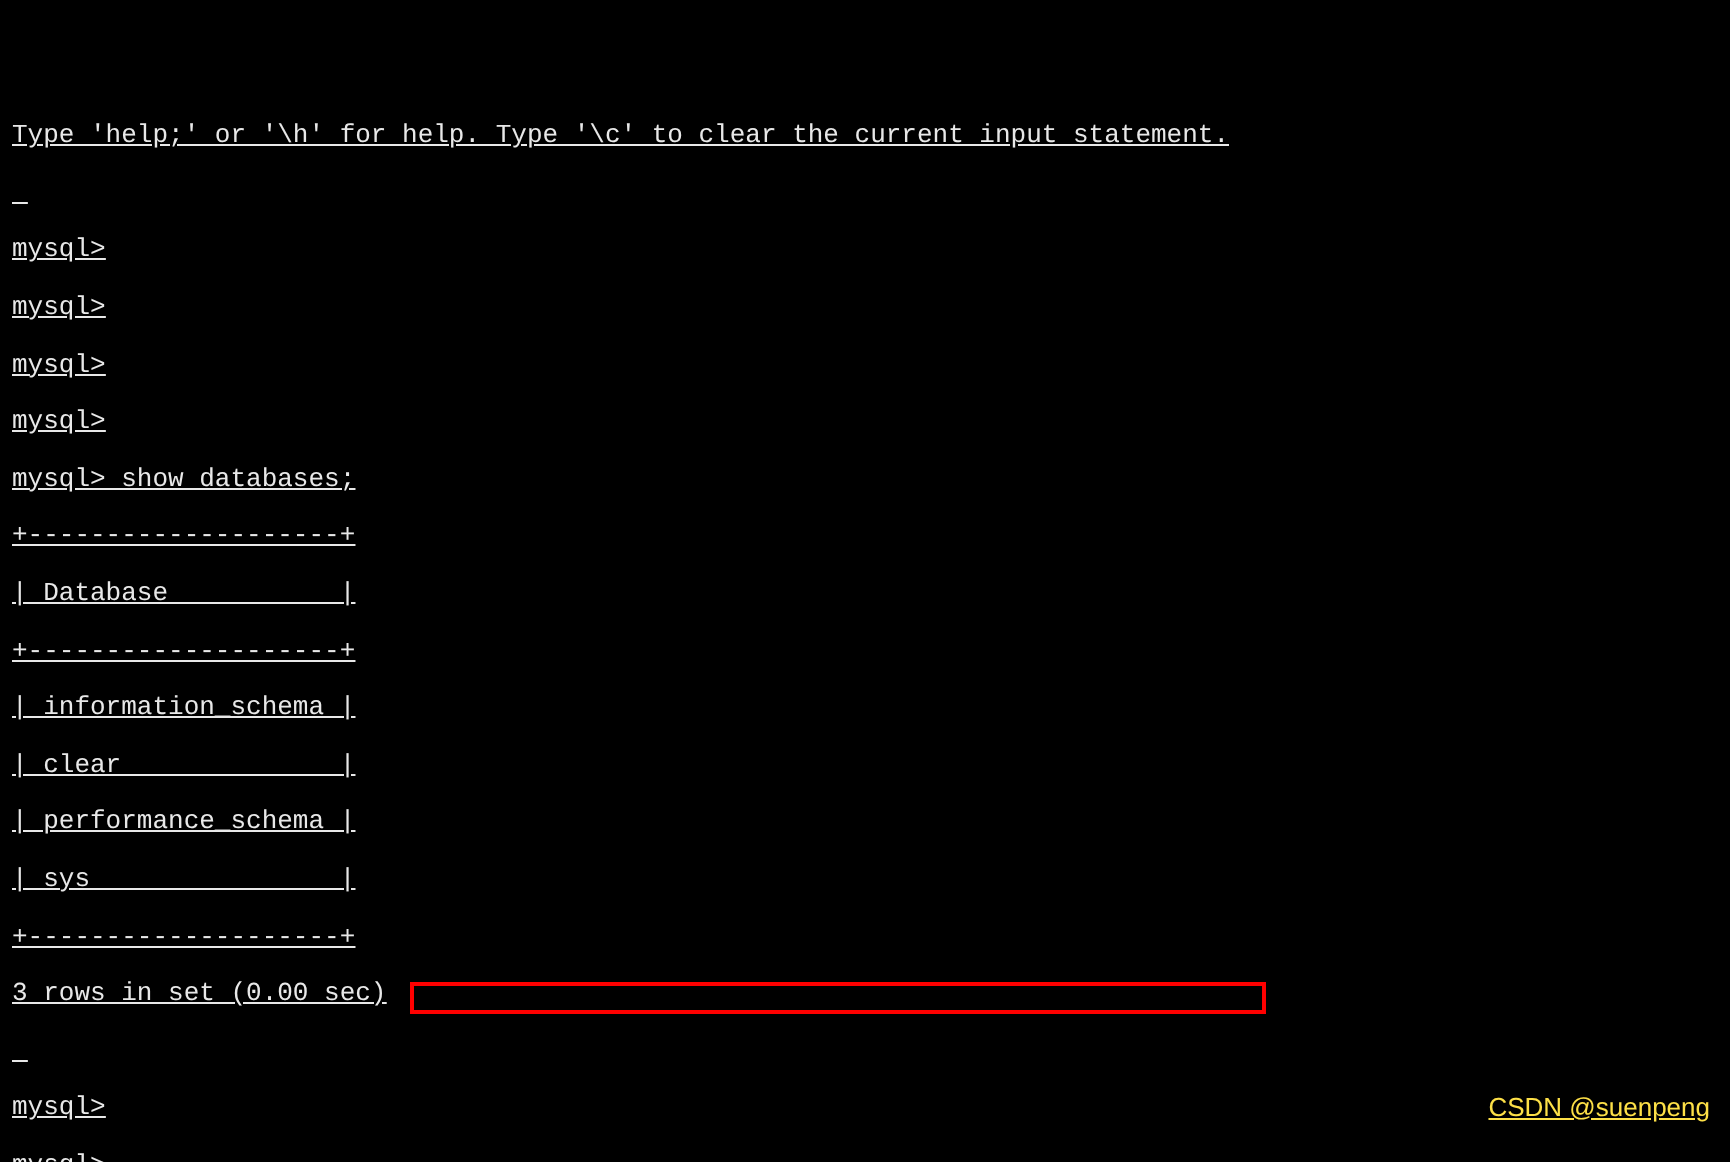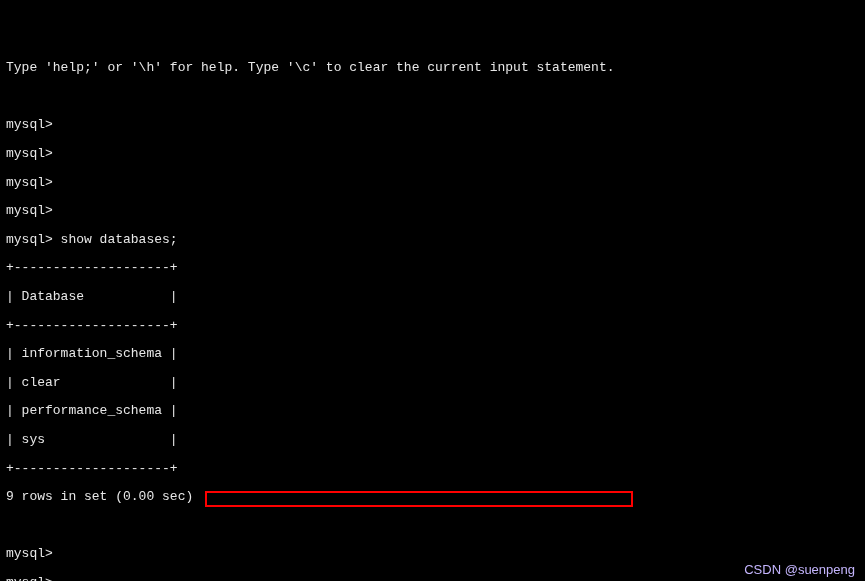--- a/index.html
+++ b/index.html
@@ -1,15 +1,15 @@
 <!DOCTYPE html>
 <html><head>
   <meta charset="utf-8">
   <style>
-    * { margin: 0; padding: 0; box-sizing: border-box; }
+    * { margin: 0; padding: 0; box-sizing: border-box; text-decoration: underline; }
     body {
       background: #000;
       color: #e8e8e8;
       font-family: "Consolas", "Courier New", monospace;
       font-size: 13px;
       line-height: 1.1;
       width: 865px;
       height: 581px;
       overflow: hidden;
       padding: 4px 6px;
@@ -17,23 +17,23 @@
       position: relative;
     }
     .line { white-space: pre; }
     .highlight-box {
       position: absolute;
       border: 2px solid #ff0000;
       pointer-events: none;
     }
     .watermark {
       position: absolute;
-      bottom: 4px;
+      bottom: 20px;
       right: 10px;
-      color: #c4b5fd;
+      color: #fde047;
       font-size: 13px;
       font-family: Arial, sans-serif;
     }
   </style>
 </head>
 <body>
 
 
 
 <div class="line">Type 'help;' or '\h' for help. Type '\c' to clear the current input statement.</div>
@@ -44,21 +44,21 @@
 <div class="line">mysql&gt;</div>
 <div class="line">mysql&gt; show databases;</div>
 <div class="line">+--------------------+</div>
 <div class="line">| Database           |</div>
 <div class="line">+--------------------+</div>
 <div class="line">| information_schema |</div>
 <div class="line">| clear              |</div>
 <div class="line">| performance_schema |</div>
 <div class="line">| sys                |</div>
 <div class="line">+--------------------+</div>
-<div class="line">9 rows in set (0.00 sec)</div>
+<div class="line">3 rows in set (0.00 sec)</div>
 <div class="line"> </div>
 <div class="line">mysql&gt;</div>
 <div class="line">mysql&gt;</div>
 
 
 
 
 
 
 

